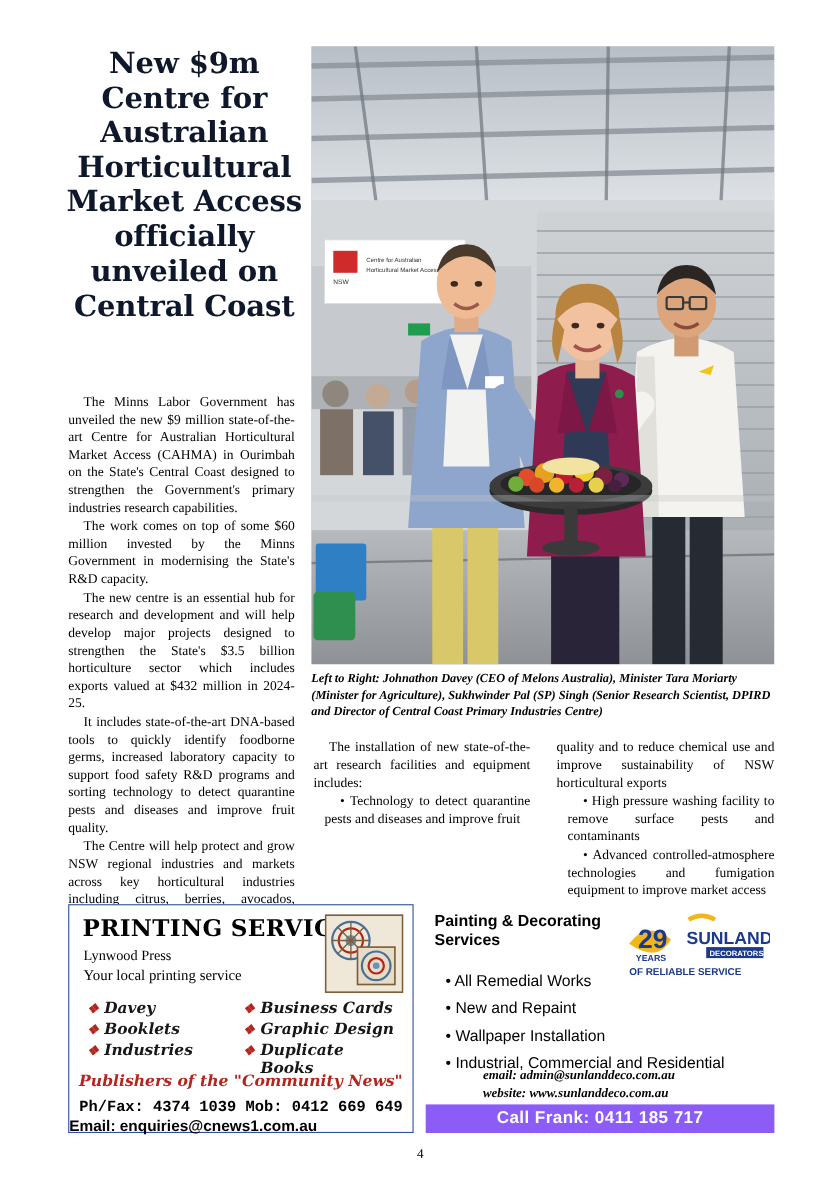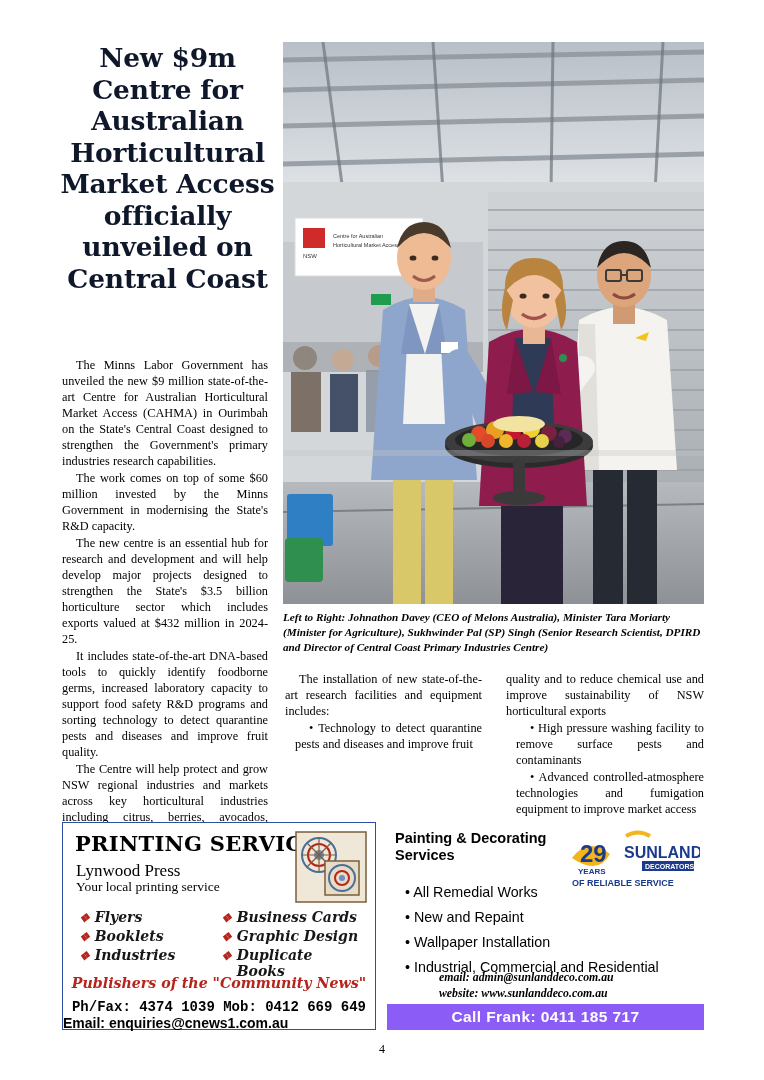--- a/index.html
+++ b/index.html
@@ -117,21 +117,21 @@
   .ad-print .title {
     position: absolute;
     left: 12px; top: 8px;
     font-family: "DejaVu Serif", serif;
     font-weight: bold;
     font-size: 21px;
     letter-spacing: 0.3px;
   }
   .ad-print .sub1 {
     position: absolute; left: 13px; top: 38px;
-    font-size: 17px;
+    font-size: 13px;
   }
   .ad-print .sub2 {
     position: absolute; left: 13px; top: 56px;
     font-size: 13.5px;
   }
   .ad-print .logo {
     position: absolute; right: 8px; top: 8px;
     width: 72px; height: 72px;
   }
   .svc {
@@ -473,21 +473,21 @@
           <circle cx="43" cy="43" r="7" fill="none" stroke="#b4251d" stroke-width="2"></circle>
           <circle cx="43" cy="43" r="3" fill="#6b8fbe"></circle>
         </g>
       </svg>
     </div>
 
     <div class="svc">
       <div class="svc-row">
         <div class="svc-col">
             <span class="mk">❖</span>
-            <span>Flyers</span>
+            <span>Davey</span>
           </div>
         <div class="svc-col">
             <span class="mk">❖</span>
             <span>Business Cards</span>
           </div>
       </div>
       <div class="svc-row">
         <div class="svc-col">
             <span class="mk">❖</span>
             <span>Booklets</span>

